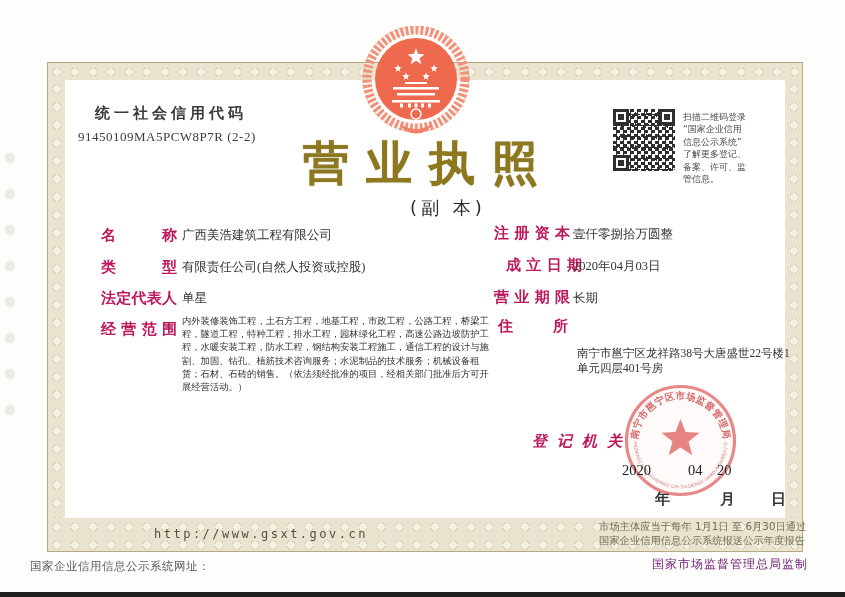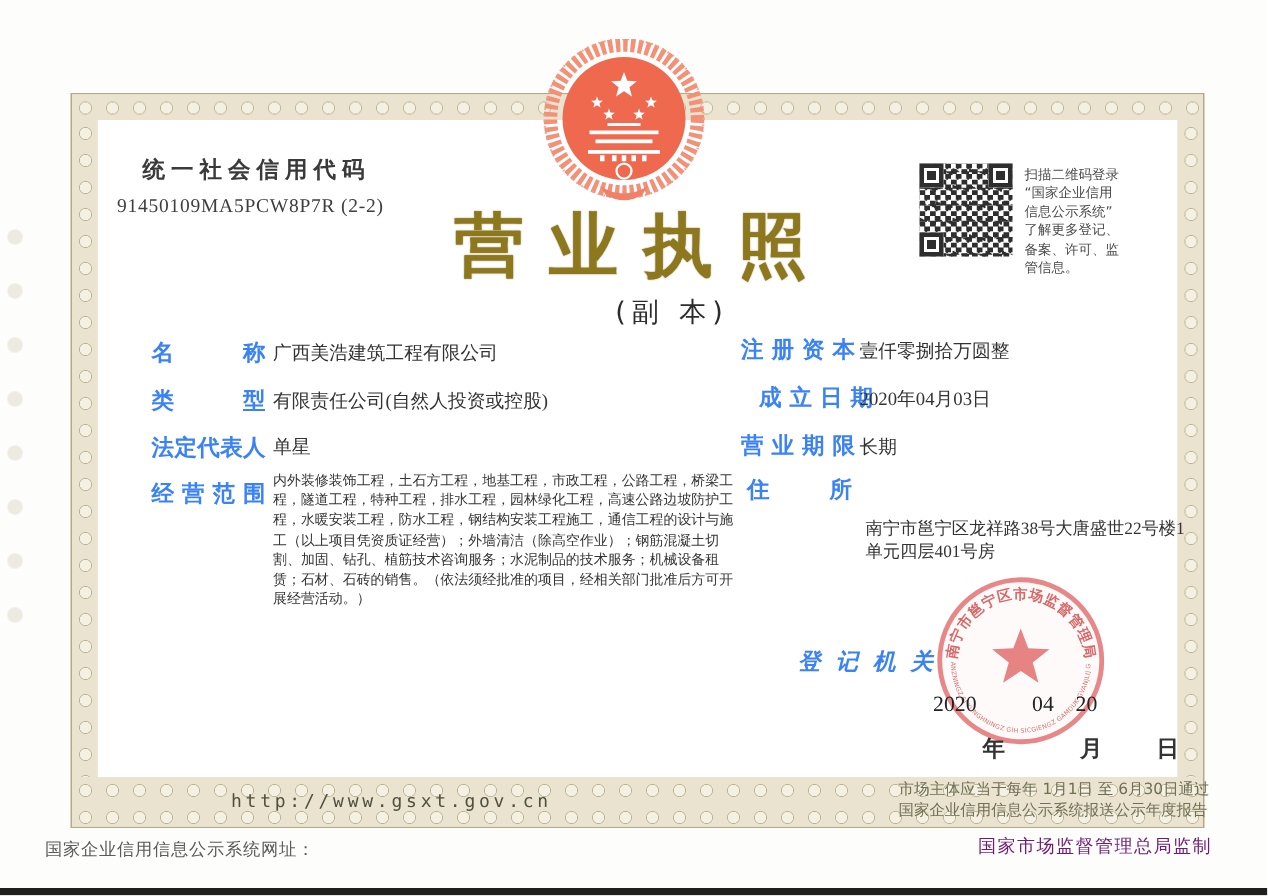--- a/index.html
+++ b/index.html
@@ -39,21 +39,21 @@
                          repeating-conic-gradient(transparent 0 25%,#2e2e2e 0 32%,transparent 0 50%);
         background-size:7px 7px,11px 11px;}
   .qr-f{position:absolute;width:10px;height:10px;border:3px solid #2e2e2e;background:#fff;}
   .qr-f::after{content:"";position:absolute;left:2px;top:2px;width:6px;height:6px;background:#2e2e2e;}
   .qr-f.tl{left:1px;top:1px;} .qr-f.tr{right:1px;top:1px;} .qr-f.bl{left:1px;bottom:1px;}
   .qr-caption{position:absolute;left:683px;top:111px;width:64px;font-size:9px;line-height:12.4px;
         color:#4a4a4a;}
   .qr-caption div{white-space:nowrap;}
 
   
-  .f-label{position:absolute;display:block;font-size:15px;font-weight:600;color:#3b82f6;
+  .f-label{position:absolute;display:block;font-size:15px;font-weight:600;color:#be185d;
         width:76px;text-align:justify;text-align-last:justify;white-space:normal;}
   .f-value{position:absolute;display:block;font-size:12.5px;color:#333;
         font-family:"Liberation Serif","DejaVu Serif",serif;white-space:nowrap;}
 
   .scope-lines{position:absolute;left:182px;top:315px;font-size:9.3px;line-height:13.2px;
         color:#333;font-family:"Liberation Serif","DejaVu Serif",serif;}
   .scope-lines div{white-space:nowrap;}
   .addr-lines{position:absolute;left:577px;top:317px;font-size:11.5px;line-height:15px;
         color:#333;font-family:"Liberation Serif","DejaVu Serif",serif;margin-top:29px;}
   .addr-lines div{white-space:nowrap;}
@@ -138,21 +138,20 @@
   <span class="f-value" style="left:182px;top:259px;">有限责任公司(自然人投资或控股)</span>
 
   <span class="f-label" style="left:101px;top:289px;">法定代表人</span>
   <span class="f-value" style="left:182px;top:290px;">单星</span>
 
   <span class="f-label" style="left:101px;top:320px;">经营范围</span>
   <div class="scope-lines">
       <div>内外装修装饰工程，土石方工程，地基工程，市政工程，公路工程，桥梁工</div>
       <div>程，隧道工程，特种工程，排水工程，园林绿化工程，高速公路边坡防护工</div>
       <div>程，水暖安装工程，防水工程，钢结构安装工程施工，通信工程的设计与施</div>
-      <div>工（以上项目凭资质证经营）；外墙清洁（除高空作业）；钢筋混凝土切</div>
       <div>割、加固、钻孔、植筋技术咨询服务；水泥制品的技术服务；机械设备租</div>
       <div>赁；石材、石砖的销售。（依法须经批准的项目，经相关部门批准后方可开</div>
       <div>展经营活动。）</div>
     </div>
 
   <span class="f-label" style="left:494px;top:224px;">注册资本</span>
   <span class="f-value" style="left:573px;top:226px;">壹仟零捌拾万圆整</span>
 
   <span class="f-label" style="left:506px;top:256px;">成立日期</span>
   <span class="f-value" style="left:573px;top:258px;">2020年04月03日</span>

